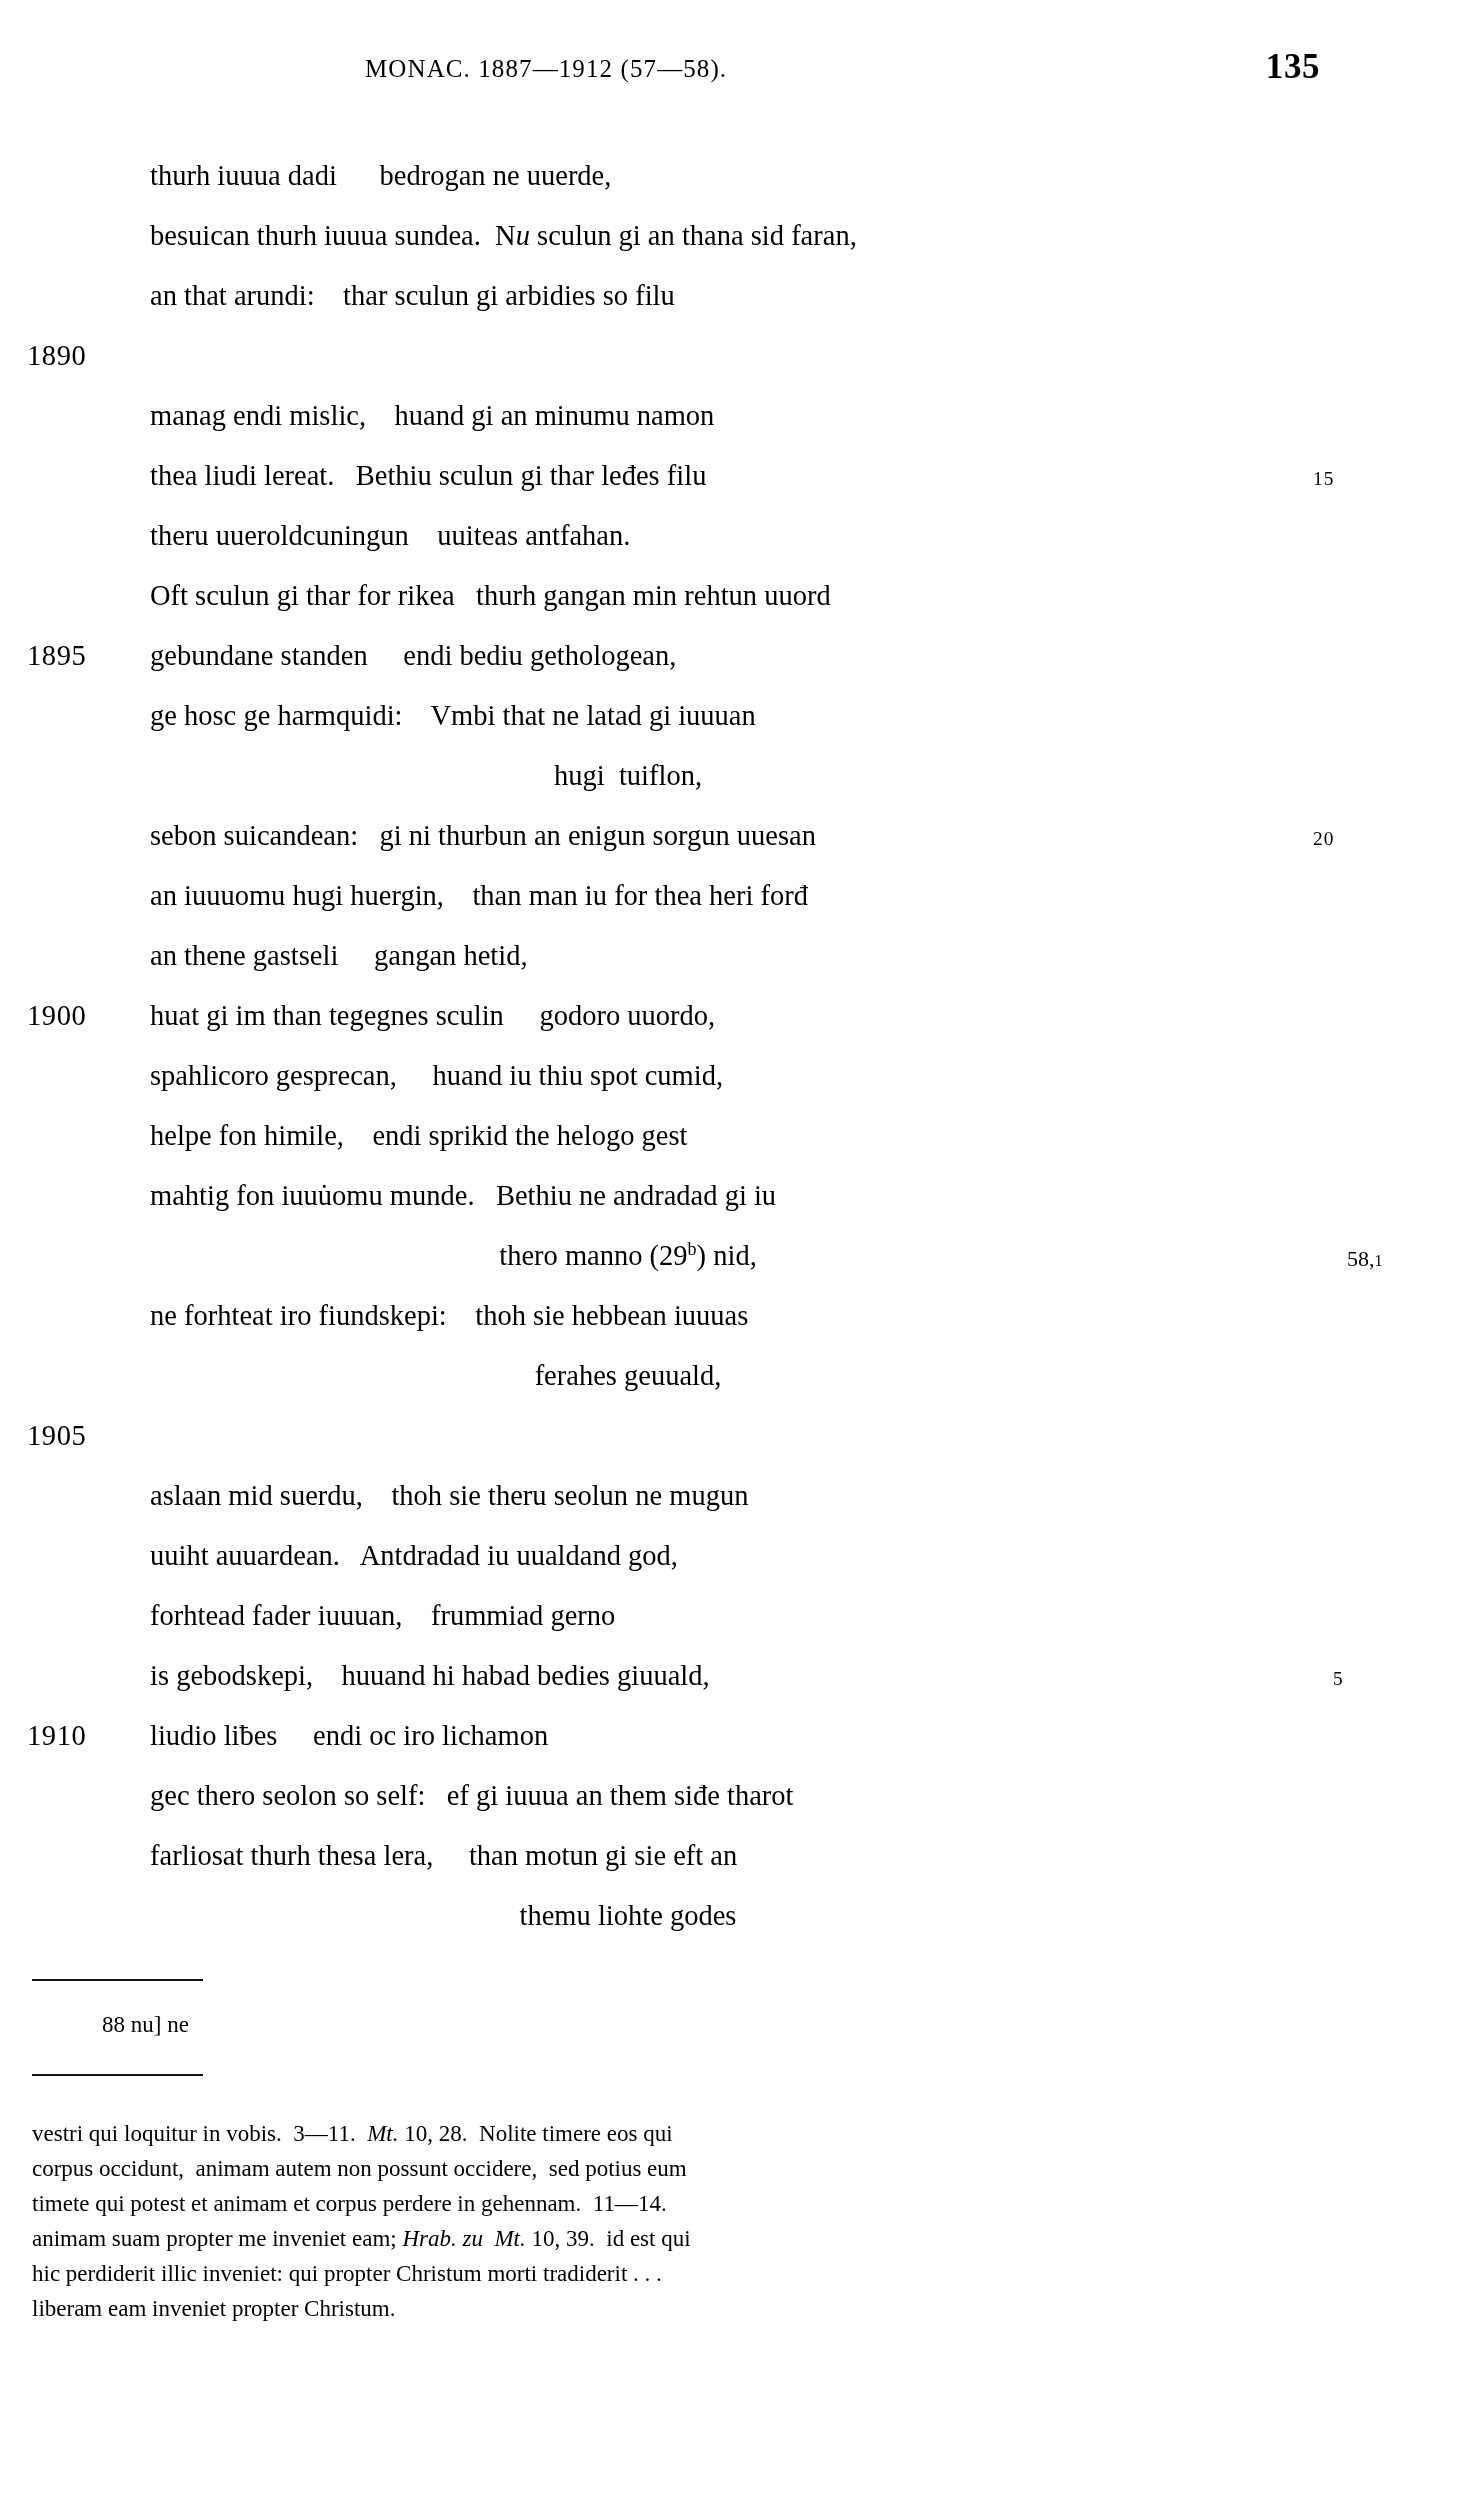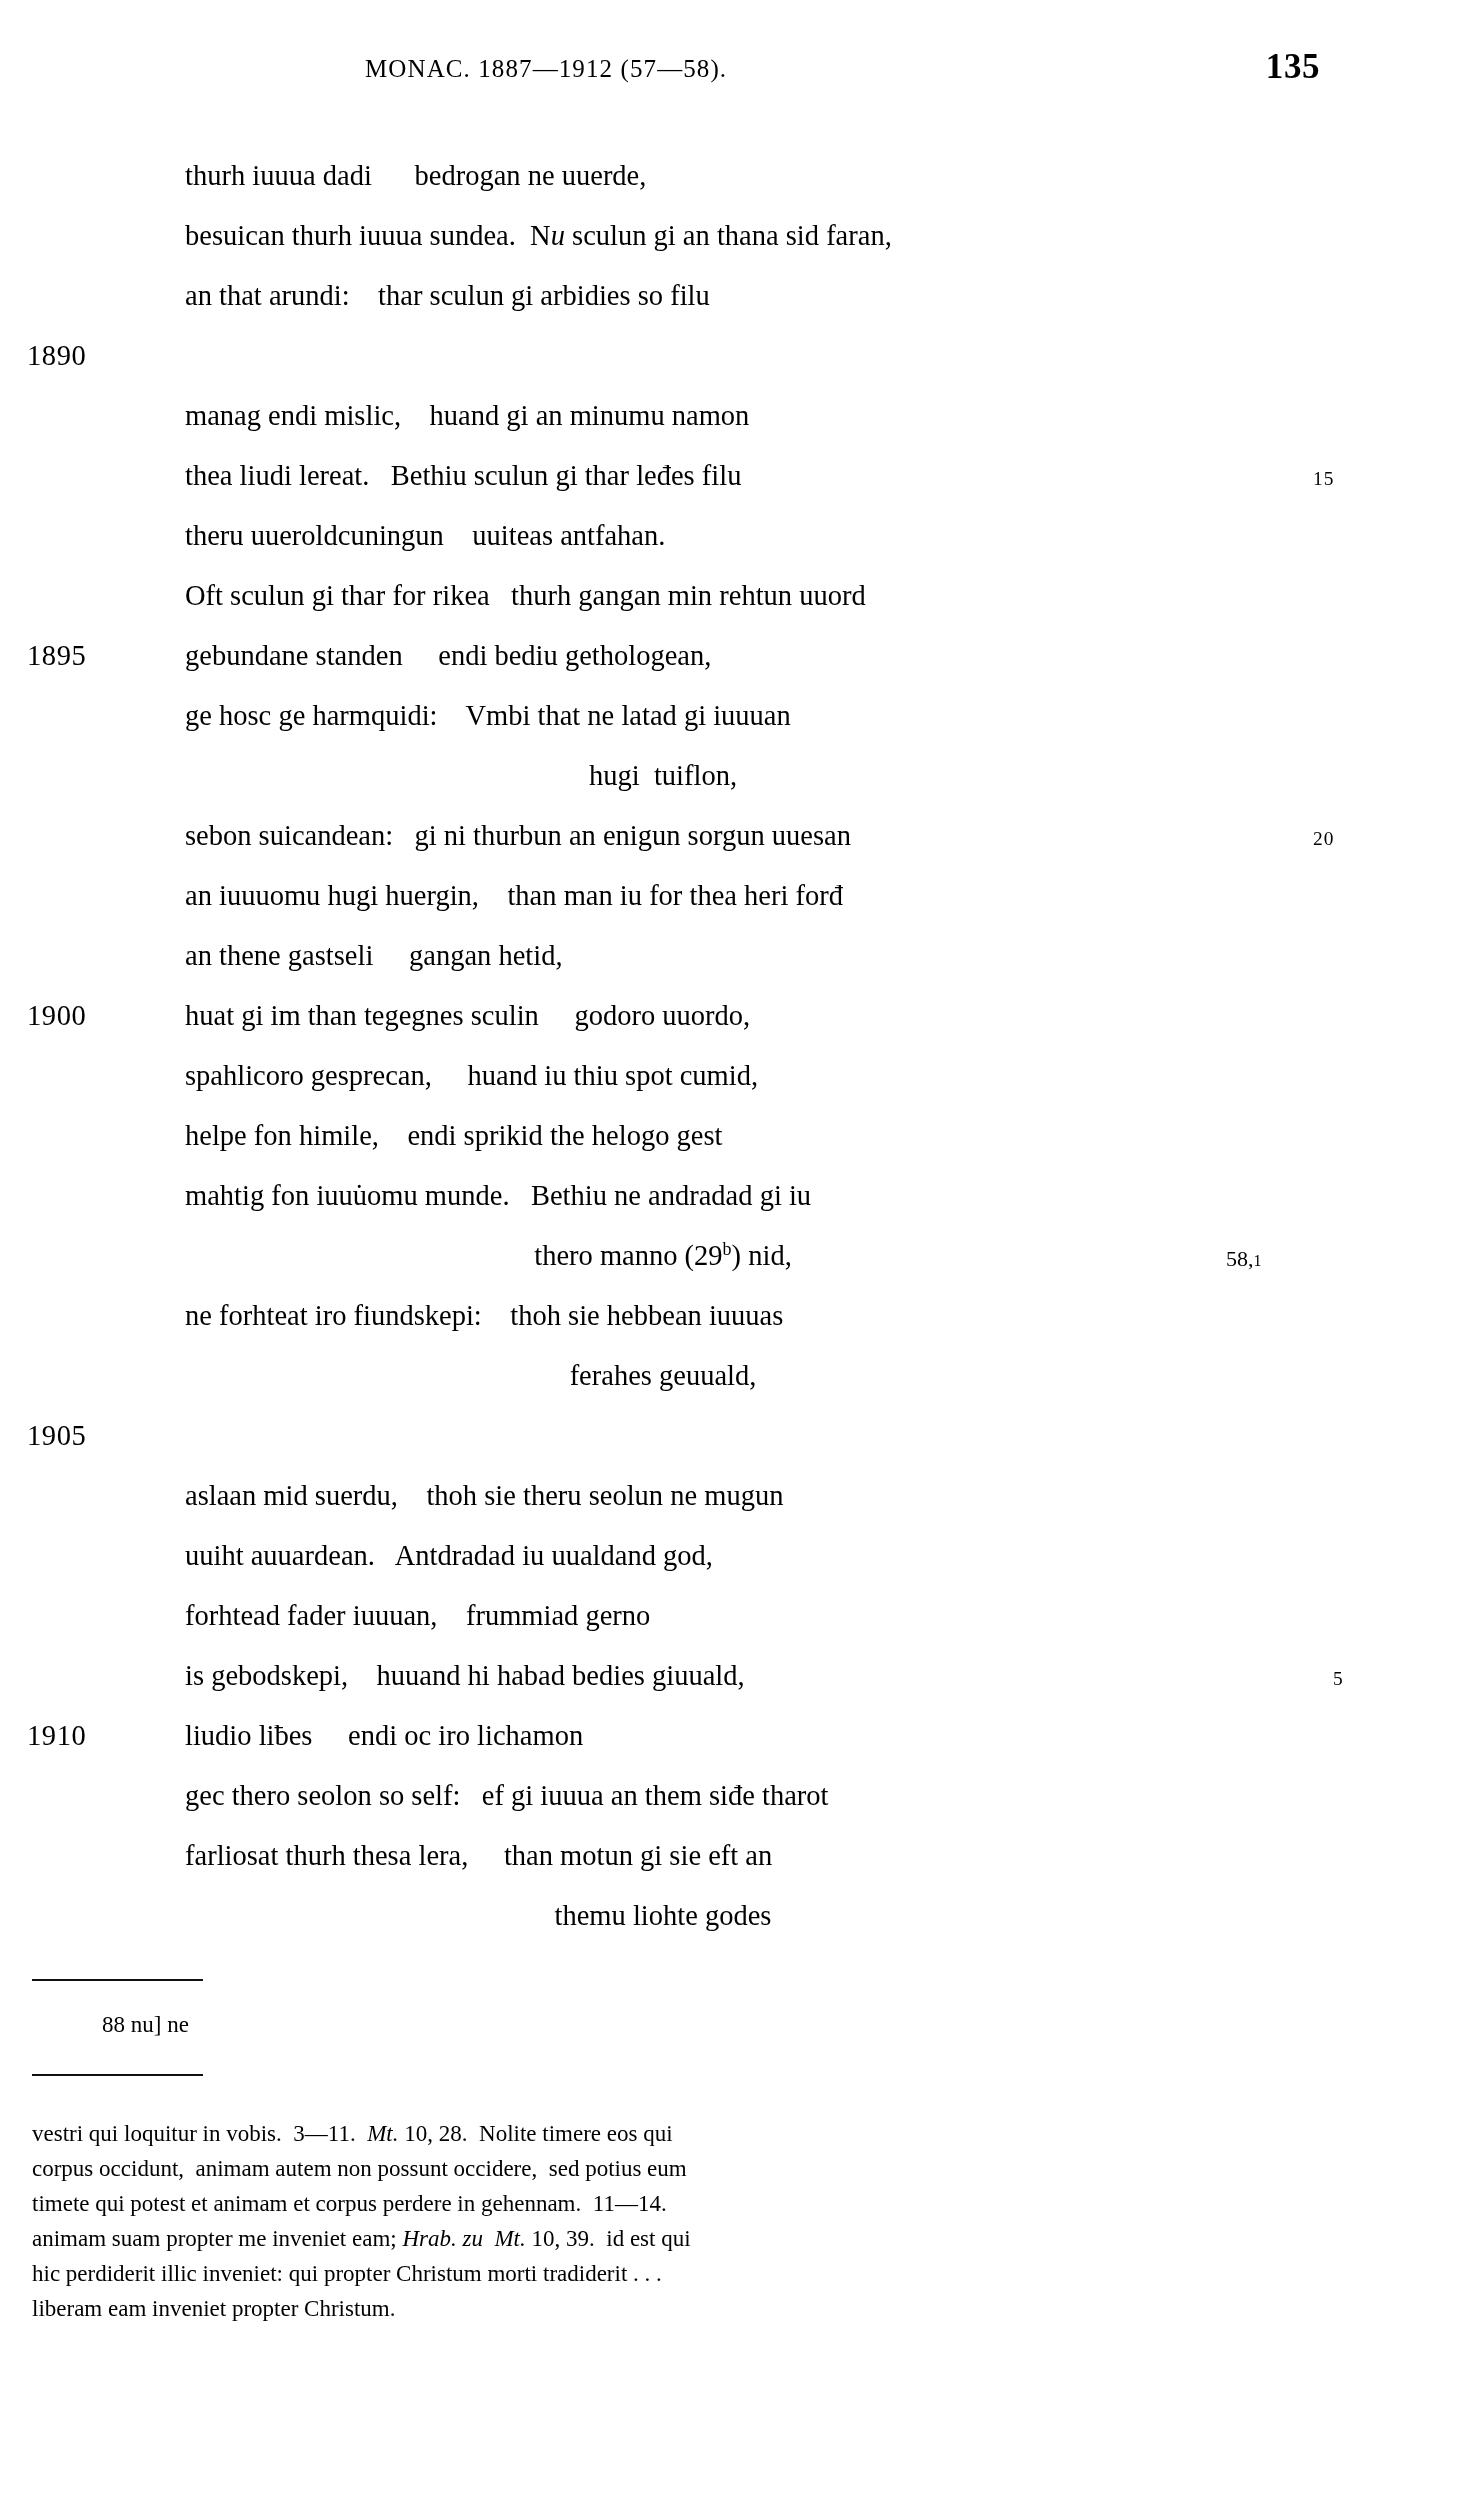--- a/index.html
+++ b/index.html
@@ -39,30 +39,29 @@
     white-space:pre;
   }
   .vnum {
     position:absolute; left:27px; top:0;
     width:114px; text-align:left;
     font-size:28.5px; letter-spacing:0.6px;
   }
   .vtext {
     position:absolute; left:150px; top:0;
     white-space:pre;
-    margin-left:35px;
   }
   .vtext.center { left:0; width:1256px; text-align:center; }
   .vmark {
     position:absolute; top:3.4px;
     font-size:19.4px; letter-spacing:1.1px;
   }
   .vmark.m15  { left:1313px; }
   .vmark.m20  { left:1313px; }
-  .vmark.m581 { left:1226px; font-size:22px; letter-spacing:0px; }
+  .vmark.m581 { left:1347px; font-size:22px; letter-spacing:0px; }
   .vmark.m5   { left:1333px; }
   .sub1 { font-size:16px; }
   .ital { font-style:italic; }
   .sup  { font-size:18px; vertical-align:super; line-height:0; }
 
   
   .rule {
     position:absolute; left:32px; width:171px; height:1.7px;
     background:#111111;
   }

